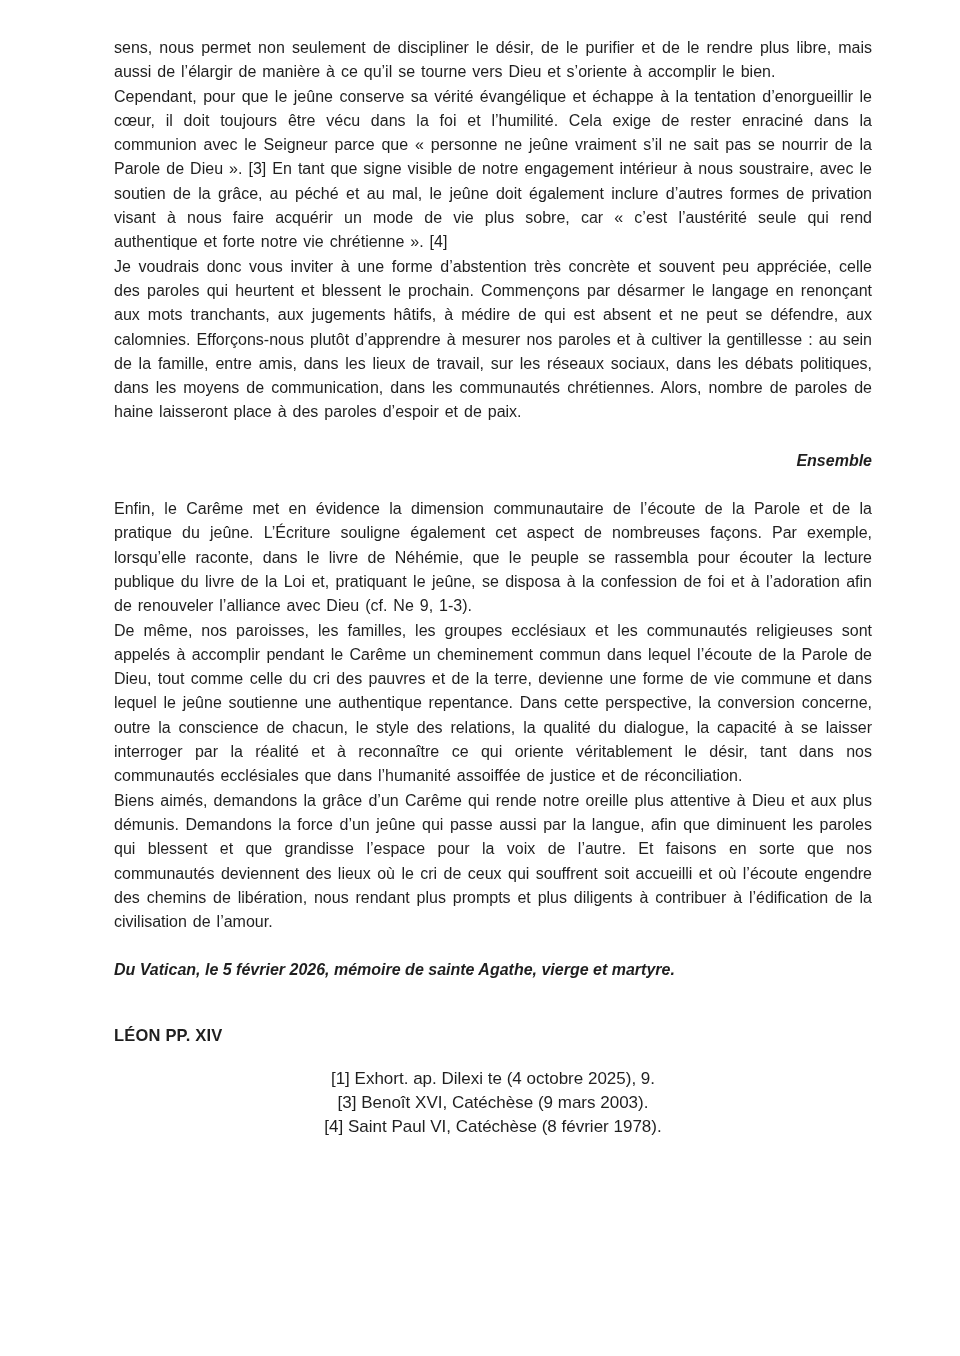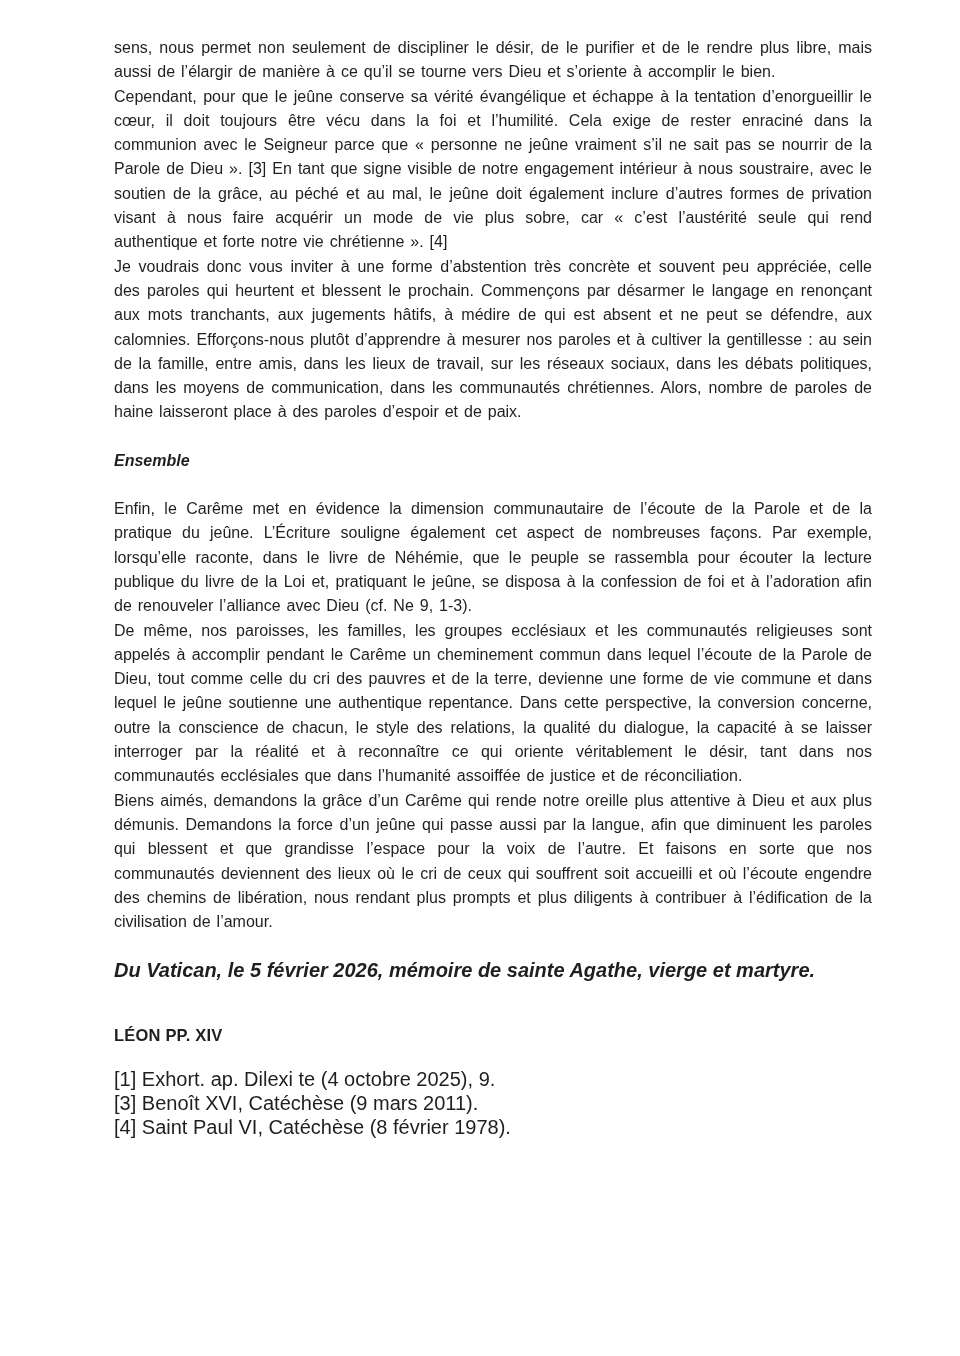--- a/index.html
+++ b/index.html
@@ -26,25 +26,25 @@
     text-align: justify;
     text-justify: inter-word;
     word-spacing: 1.5px;
   }
   .section-heading {
     margin: 24px 0;
     font-size: 16px;
     line-height: 24.3px;
     font-weight: bold;
     font-style: italic;
-    text-align: left;
+    text-align: right;
   }
   .dateline {
     margin: 24px 0 12px 0;
-    font-size: 20px;
+    font-size: 16px;
     line-height: 24.3px;
     font-weight: bold;
     font-style: italic;
     text-align: left;
   }
   .signature {
     margin: 40px 0 0 0;
     font-size: 16.5px;
     line-height: 24px;
     font-weight: bold;
@@ -53,23 +53,23 @@
   }
   .footnote-separator {
     margin: 2px 0 0 0;
     font-size: 18px;
     line-height: 18px;
     white-space: nowrap;
     overflow: hidden;
   }
   .footnote {
     margin: 0;
-    font-size: 20px;
+    font-size: 17px;
     line-height: 24px;
-    text-align: left;
+    text-align: center;
   }
 </style>
 </head>
 <body style="background: rgb(255, 255, 255); color: rgb(31, 31, 31);">
 
 <div class="page">
 
   <p class="body-par">sens, nous permet non seulement de discipliner le désir, de le purifier et de le rendre plus libre, mais aussi de l’élargir de manière à ce qu’il se tourne vers Dieu et s’oriente à accomplir le bien.</p>
 
   <p class="body-par">Cependant, pour que le jeûne conserve sa vérité évangélique et échappe à la tentation d’enorgueillir le cœur, il doit toujours être vécu dans la foi et l’humilité. Cela exige de rester enraciné dans la communion avec le Seigneur parce que « personne ne jeûne vraiment s’il ne sait pas se nourrir de la Parole de Dieu ». [3] En tant que signe visible de notre engagement intérieur à nous soustraire, avec le soutien de la grâce, au péché et au mal, le jeûne doit également inclure d’autres formes de privation visant à nous faire acquérir un mode de vie plus sobre, car « c’est l’austérité seule qui rend authentique et forte notre vie chrétienne ». [4]</p>
@@ -87,17 +87,17 @@
 
   <p class="dateline">Du Vatican, le 5 février 2026, mémoire de sainte Agathe, vierge et martyre.</p>
 
   <p class="signature">LÉON PP. XIV</p>
 
   <div class="footnote-separator">________________________________________________</div>
 
   <p class="footnote">[1] Exhort. ap. Dilexi te (4 octobre 2025), 9.</p>
 
 
-  <p class="footnote">[3] Benoît XVI, Catéchèse (9 mars 2011).</p>
+  <p class="footnote">[3] Benoît XVI, Catéchèse (9 mars 2003).</p>
 
   <p class="footnote">[4] Saint Paul VI, Catéchèse (8 février 1978).</p>
 
 </div>
 
 </body></html>

